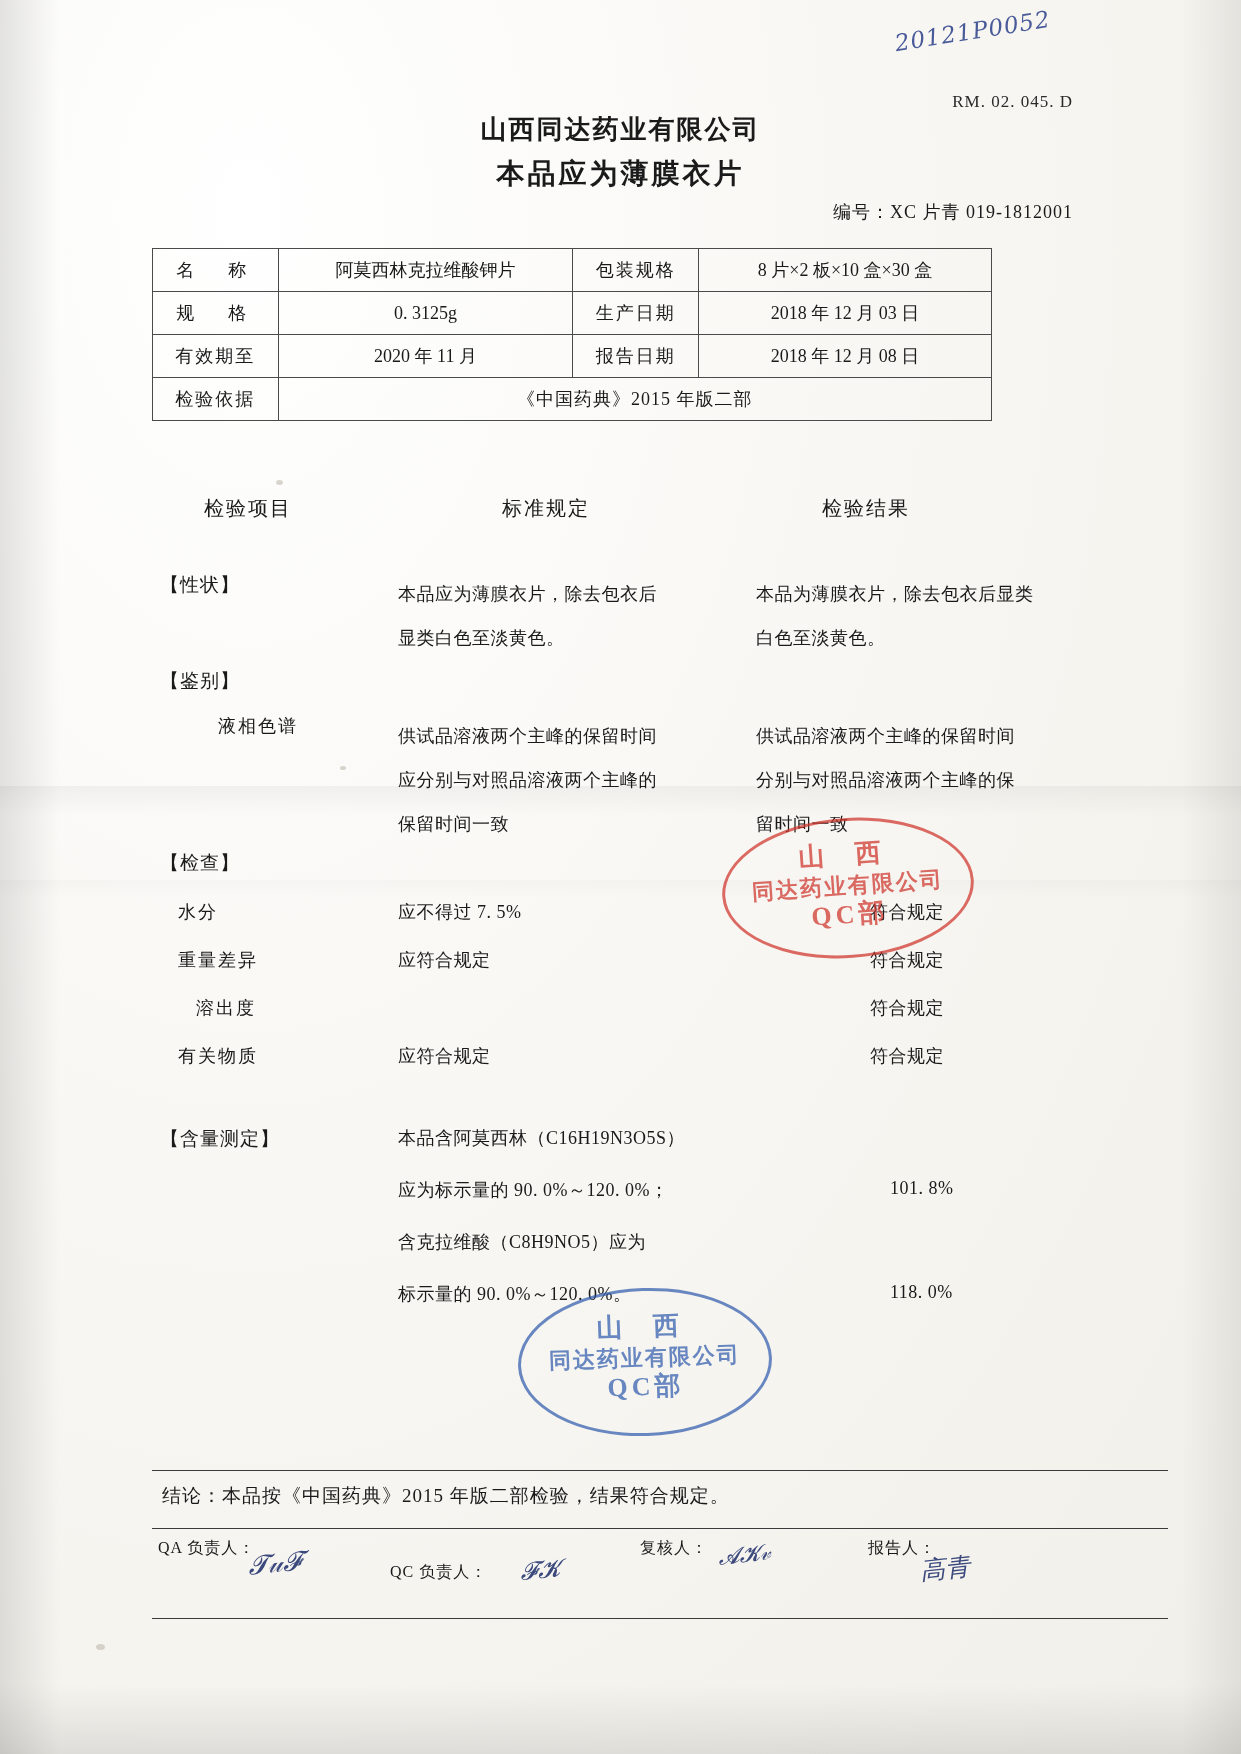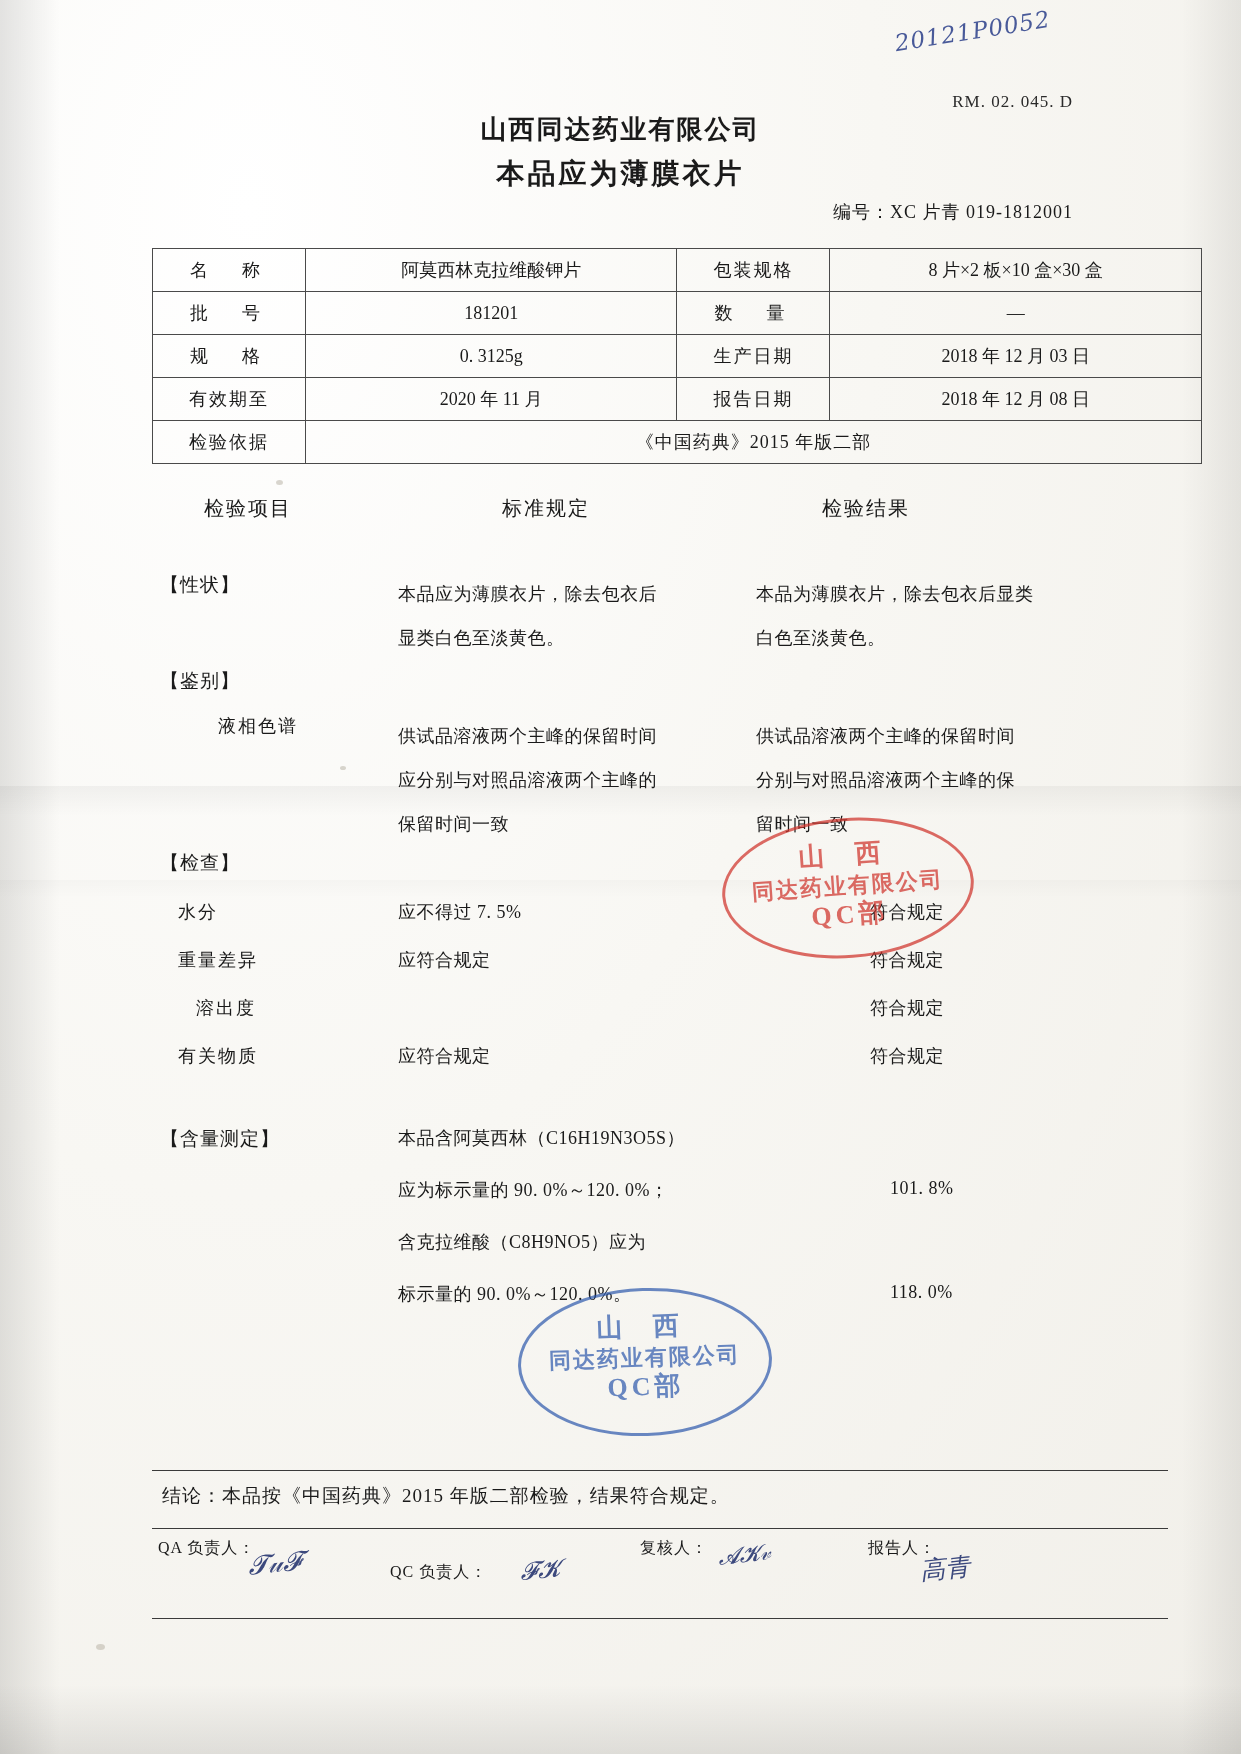--- a/index.html
+++ b/index.html
@@ -80,21 +80,21 @@
     top: 200px; right: 168px;
     font-size: 18px;
     letter-spacing: 1px;
   }
 
   
   table.info {
     position: absolute;
     top: 248px;
     left: 152px;
-    width: 1050px;
+    width: 840px;
     border-collapse: collapse;
     font-size: 18px;
   }
   table.info td {
     border: 1px solid #4a4a4a;
     height: 42px;
     padding: 0 6px;
     text-align: center;
     white-space: nowrap;
   }
@@ -250,26 +250,20 @@
   <div class="title2">本品应为薄膜衣片</div>
   <div class="serial">编号：XC 片青 019-1812001</div>
 
   <table class="info">
     <tbody>
       <tr>
         <td class="lbl">名　称</td>
         <td class="val">阿莫西林克拉维酸钾片</td>
         <td class="lbl2 tight">包装规格</td>
         <td class="val2">8 片×2 板×10 盒×30 盒</td>
-      </tr>
-      <tr>
-        <td class="lbl">批　号</td>
-        <td class="val">181201</td>
-        <td class="lbl2">数　量</td>
-        <td class="val2">—</td>
       </tr>
       <tr>
         <td class="lbl">规　格</td>
         <td class="val">0. 3125g</td>
         <td class="lbl2 tight">生产日期</td>
         <td class="val2">2018 年 12 月 03 日</td>
       </tr>
       <tr>
         <td class="lbl tight">有效期至</td>
         <td class="val">2020 年 11 月</td>

